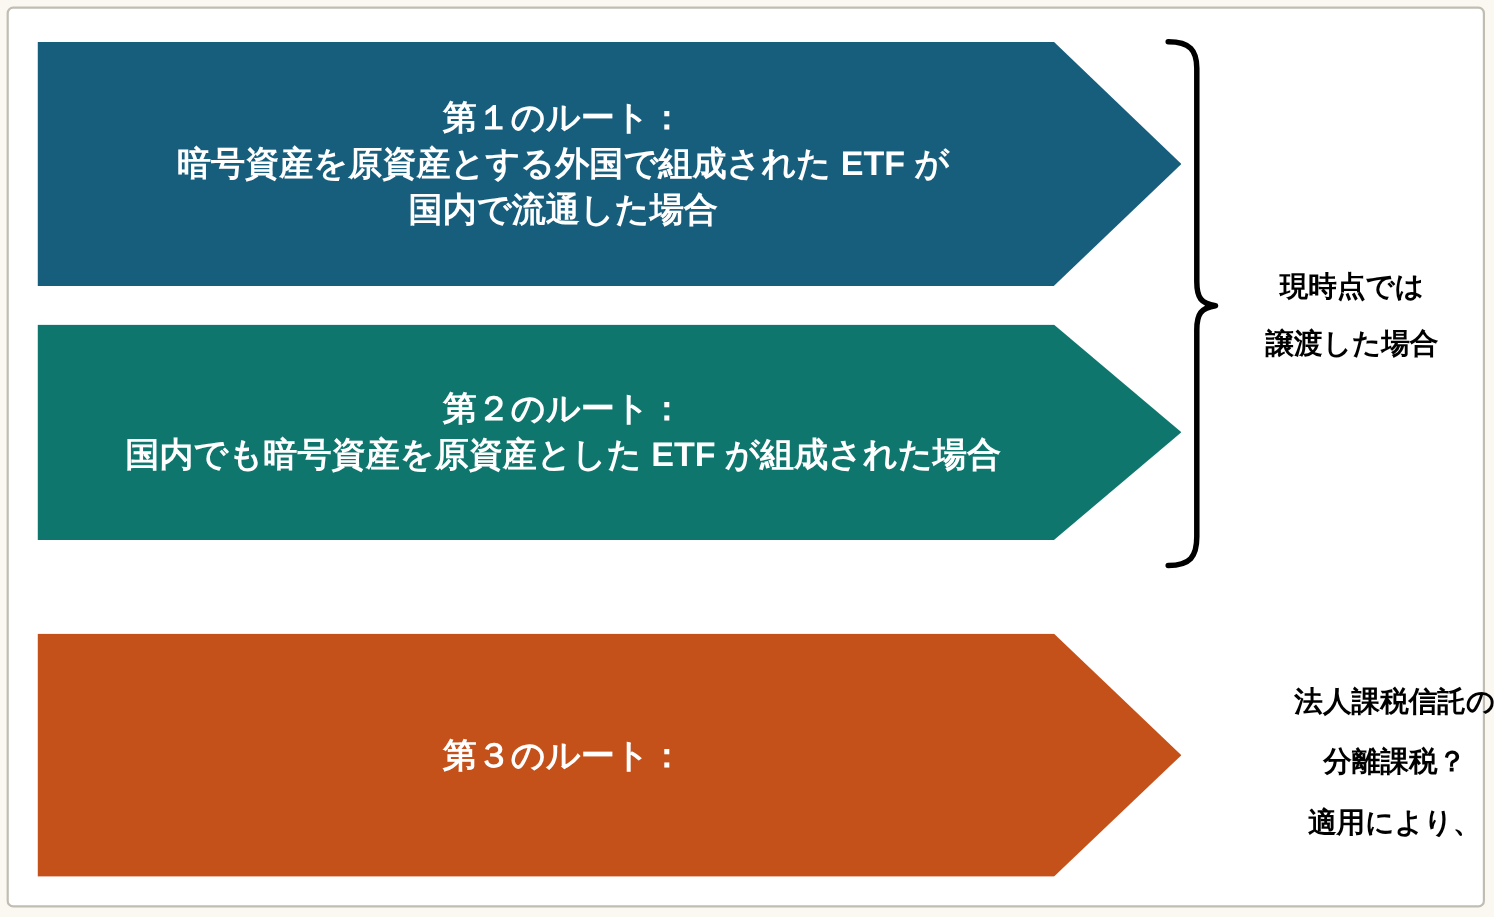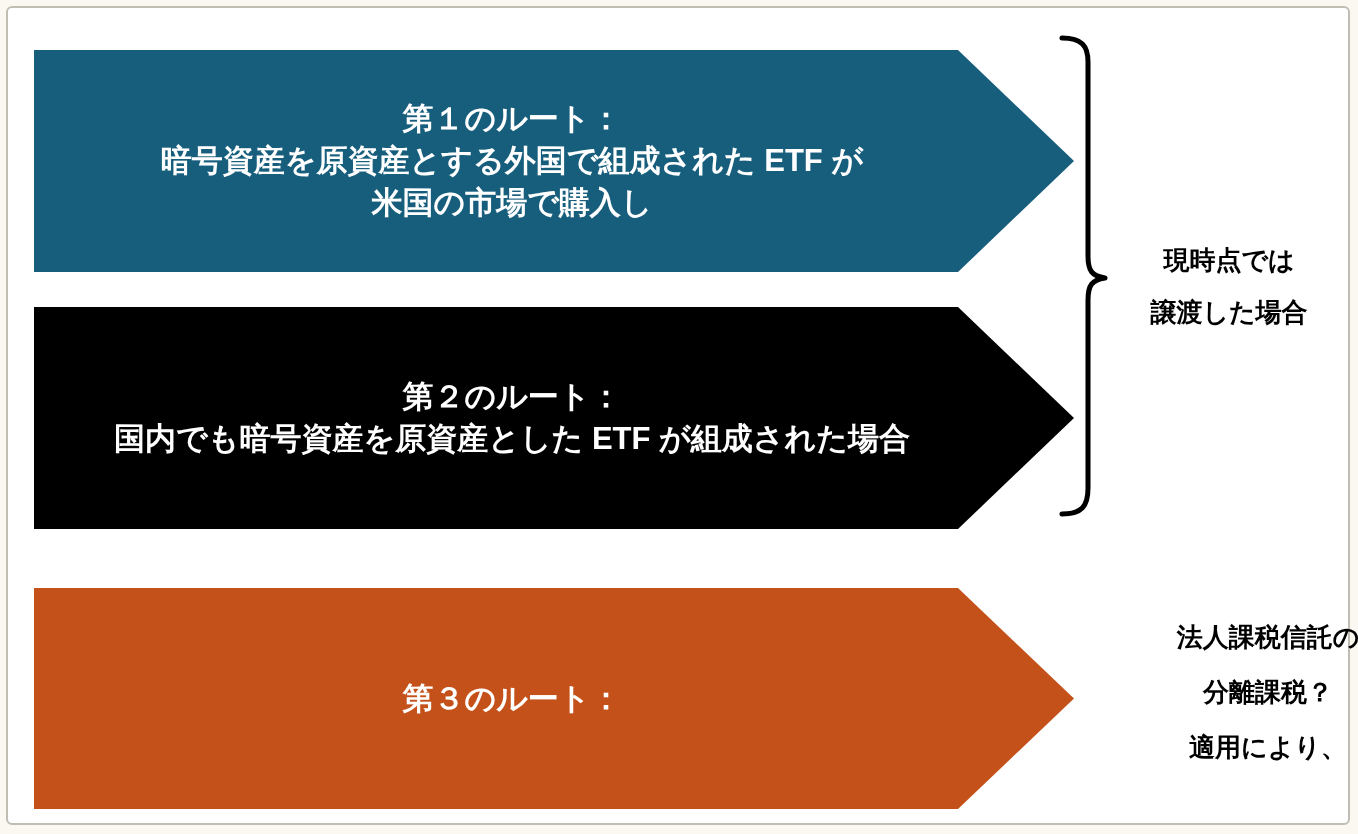--- a/index.html
+++ b/index.html
@@ -22,24 +22,23 @@
     position: absolute;
     left: 34px;
     width: 1040px;
     clip-path: polygon(0 0, calc(100% - 116px) 0, 100% 50%, calc(100% - 116px) 100%, 0 100%);
     display: flex;
     flex-direction: column;
     justify-content: center;
     align-items: center;
     padding-right: 84px;
     text-align: center;
-    margin-top: 12px;
   }
   .arrow-1 { top: 38px;  height: 222px; background: #175E7D; }
-  .arrow-2 { top: 295px; height: 222px; background: #000000; }
+  .arrow-2 { top: 295px; height: 196px; background: #0f766e; }
   .arrow-3 { top: 576px; height: 221px; background: #C4511A; }
   .arrow .line {
     color: #FFFFFF;
     font-weight: bold;
     font-size: 31px;
     line-height: 42px;
     white-space: nowrap;
   }
   .brace-svg {
     position: absolute;
@@ -66,21 +65,21 @@
   .side-label .line { white-space: nowrap; }
 </style>
 </head>
 <body>
 
 <div class="page-frame"></div>
 
 <div class="arrow arrow-1">
   <div class="line">第１のルート：</div>
   <div class="line">暗号資産を原資産とする外国で組成された ETF が</div>
-  <div class="line">米国の市場で購入し</div>
+  <div class="line">国内で流通した場合</div>
 </div>
 
 <div class="arrow arrow-2">
   <div class="line">第２のルート：</div>
   <div class="line">国内でも暗号資産を原資産とした ETF が組成された場合</div>
 </div>
 
 <div class="arrow arrow-3">
   <div class="line">第３のルート：</div>
 </div>

